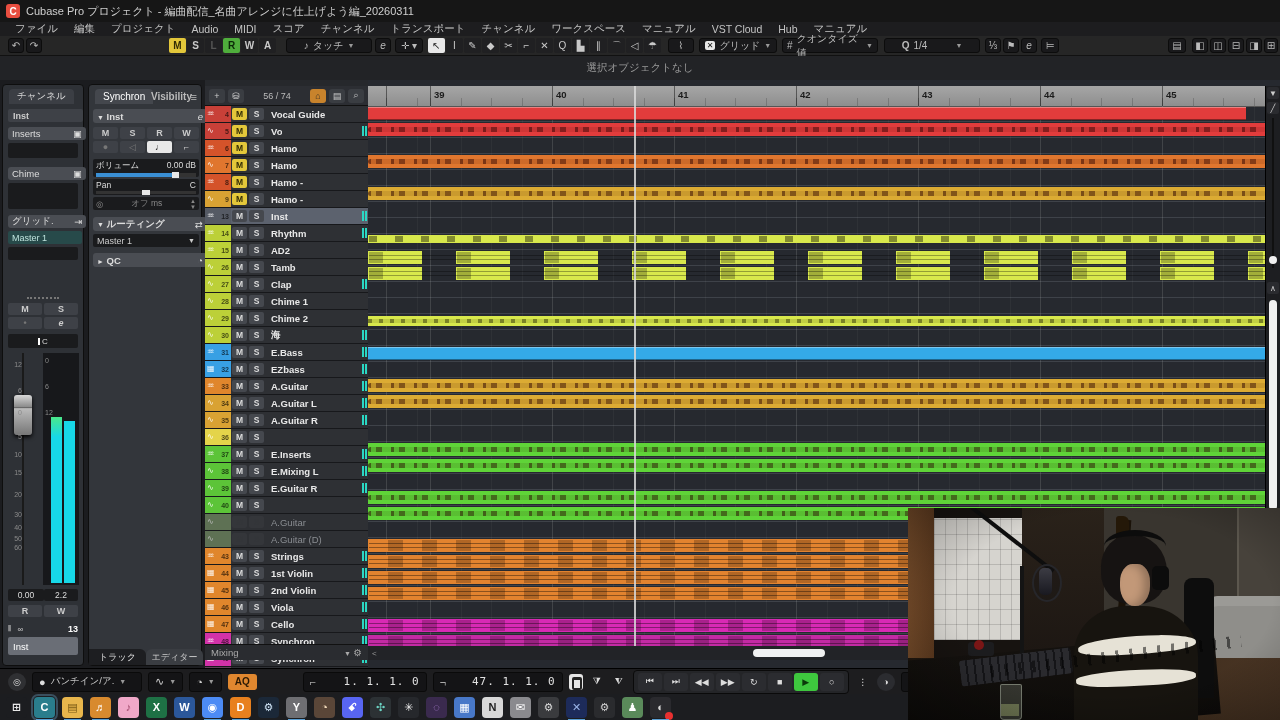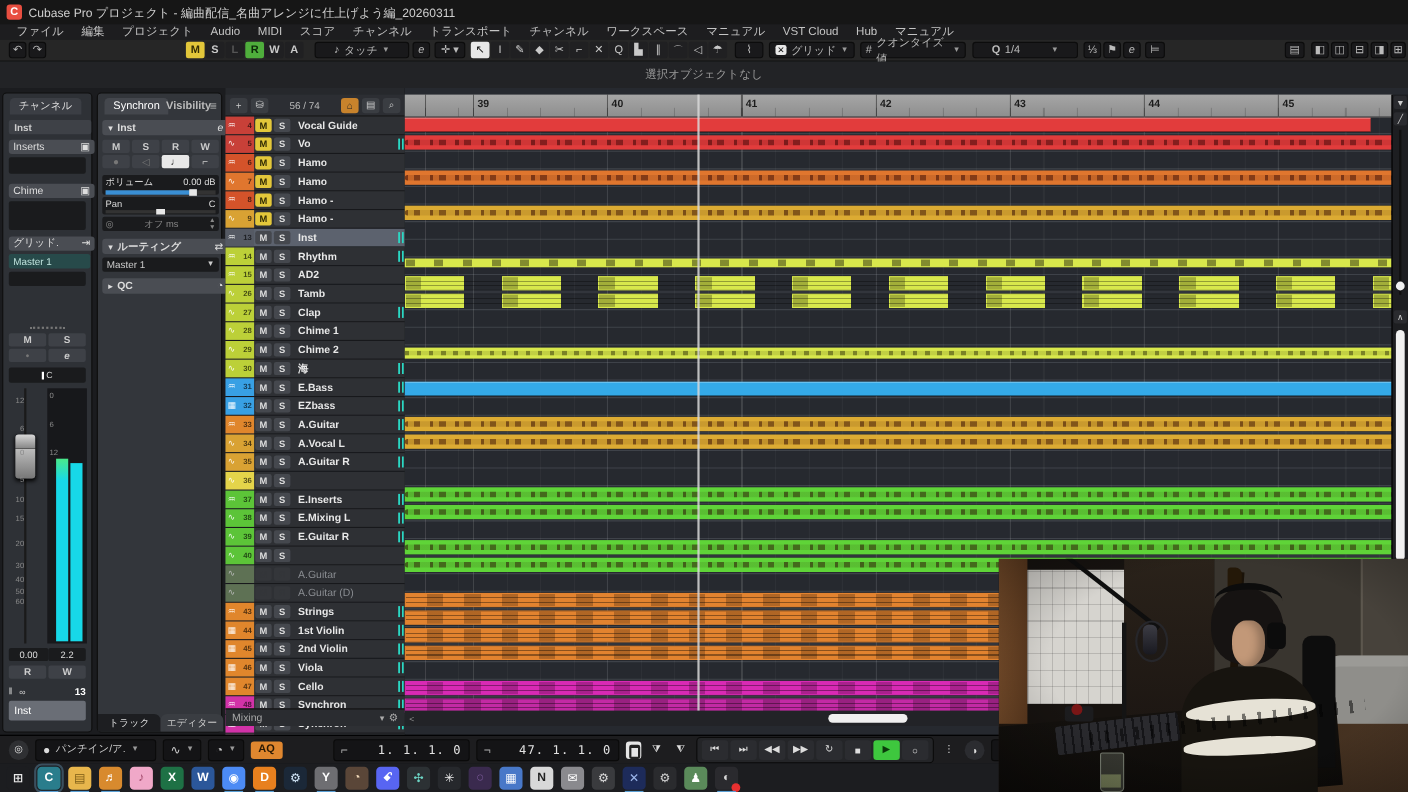--- a/index.html
+++ b/index.html
@@ -507,21 +507,21 @@
           <div class="tl-name">A.Guitar</div>
           <div class="mtr"></div>
         </div>
         <div class="tl-row">
           <div class="tl-tab" style="background: rgb(217, 162, 51);">
             <span class="ticon">∿</span>
             <span class="tnum">34</span>
           </div>
           <div class="msbtn">M</div>
           <div class="msbtn">S</div>
-          <div class="tl-name">A.Vocal L</div>
+          <div class="tl-name">A.Guitar L</div>
           <div class="mtr"></div>
         </div>
         <div class="tl-row">
           <div class="tl-tab" style="background: rgb(217, 162, 51);">
             <span class="ticon">∿</span>
             <span class="tnum">35</span>
           </div>
           <div class="msbtn">M</div>
           <div class="msbtn">S</div>
           <div class="tl-name">A.Guitar R</div>

